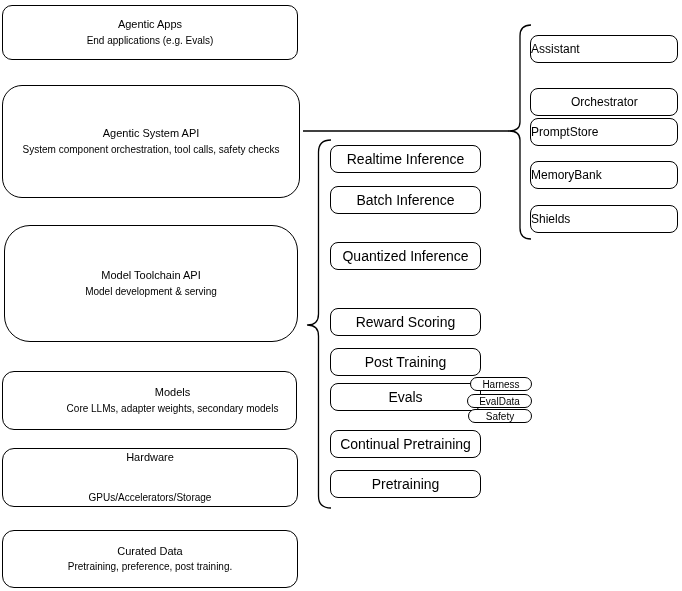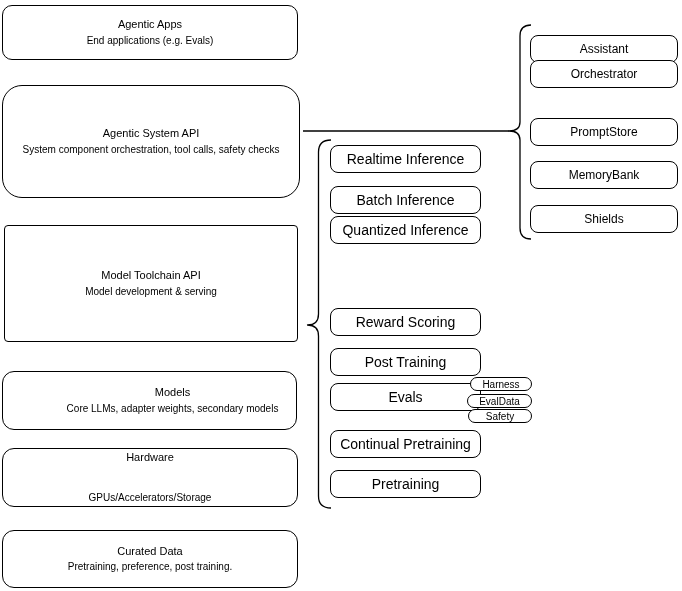--- a/index.html
+++ b/index.html
@@ -56,21 +56,20 @@
     position: absolute;
     left: 530px;
     width: 148px;
     height: 28px;
     box-sizing: border-box;
     border: 1px solid #000000;
     border-radius: 8px;
     background: #ffffff;
     display: flex;
     align-items: center;
-    justify-content: center;
     font-size: 12px;
     white-space: nowrap;
   }
   .pill {
     position: absolute;
     box-sizing: border-box;
     border: 1px solid #000000;
     border-radius: 8px;
     background: #ffffff;
     display: flex;
@@ -102,21 +101,21 @@
   <div class="box" style="left:2px; top:5px; width:296px; height:55px; border-radius:10px;">
     <div class="title">Agentic Apps</div>
     <div class="subtitle">End applications (e.g. Evals)</div>
   </div>
 
   <div class="box" style="left:2px; top:85px; width:298px; height:113px; border-radius:20px;">
     <div class="title">Agentic System API</div>
     <div class="subtitle">System component orchestration, tool calls, safety checks</div>
   </div>
 
-  <div class="box" style="left:4px; top:225px; width:294px; height:117px; border-radius:4px;">
+  <div class="box" style="left:4px; top:225px; width:294px; height:117px; border-radius:26px;">
     <div class="title">Model Toolchain API</div>
     <div class="subtitle">Model development &amp; serving</div>
   </div>
 
   <div class="box" style="left:2px; top:371px; width:295px; height:59px; border-radius:12px;padding-left:46px;">
     <div class="title">Models</div>
     <div class="subtitle">Core LLMs, adapter weights, secondary models</div>
   </div>
 
   <div class="box" style="left:2px; top:448px; width:296px; height:59px; border-radius:12px;gap:24px;">
@@ -128,21 +127,21 @@
     <div class="title">Curated Data</div>
     <div class="subtitle">Pretraining, preference, post training.</div>
   </div>
 
   <div class="midbox" style="top:145px;">
     <span>Realtime Inference</span>
   </div>
   <div class="midbox" style="top:186px;">
     <span>Batch Inference</span>
   </div>
-  <div class="midbox" style="top:216px;justify-content:center;">
+  <div class="midbox" style="top:242px;justify-content:center;">
     <span>Quantized Inference</span>
   </div>
   <div class="midbox" style="top:308px;">
     <span>Reward Scoring</span>
   </div>
   <div class="midbox" style="top:348px;">
     <span>Post Training</span>
   </div>
   <div class="midbox" style="top:383px;">
     <span>Evals</span>
@@ -160,21 +159,21 @@
   <div class="pill" style="left:467px; top:394px; width:65px; height:14px;">
     <span>EvalData</span>
   </div>
   <div class="pill" style="left:468px; top:409px; width:64px; height:14px;">
     <span>Safety</span>
   </div>
 
   <div class="rightbox" style="top:35px;">
     <span>Assistant</span>
   </div>
-  <div class="rightbox" style="top:60px;">
+  <div class="rightbox" style="top:88px;padding-left:40px;">
     <span>Orchestrator</span>
   </div>
   <div class="rightbox" style="top:118px;">
     <span>PromptStore</span>
   </div>
   <div class="rightbox" style="top:161px;">
     <span>MemoryBank</span>
   </div>
   <div class="rightbox" style="top:205px;">
     <span>Shields</span>

